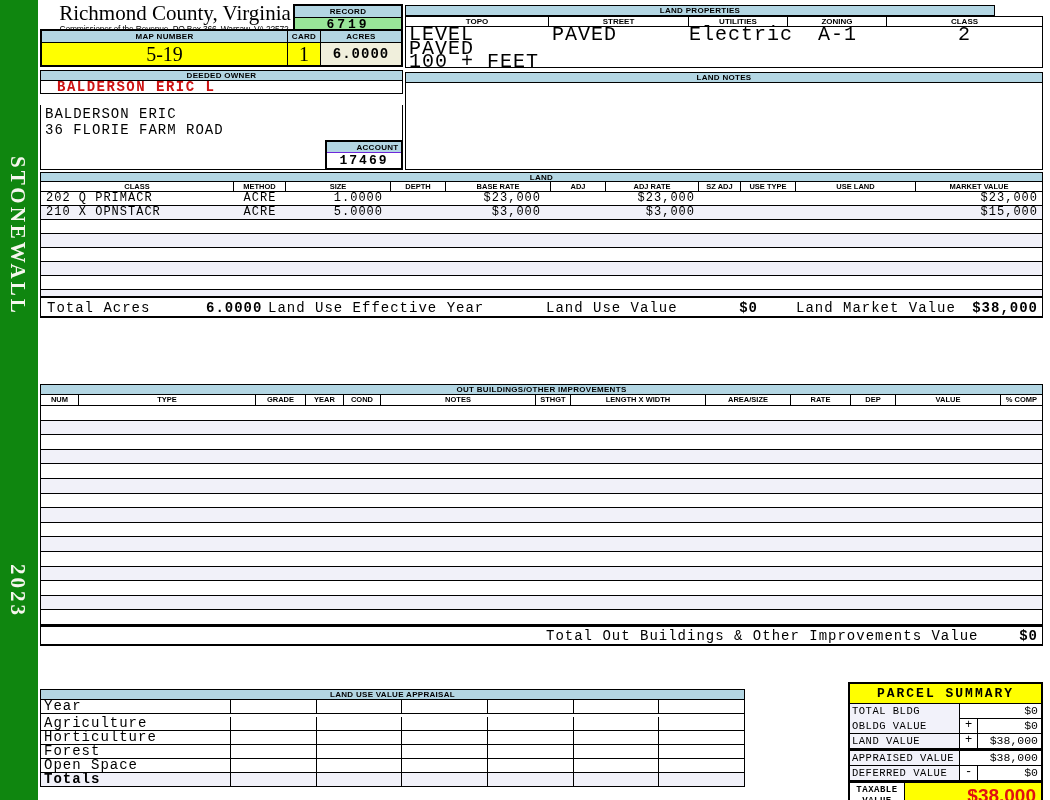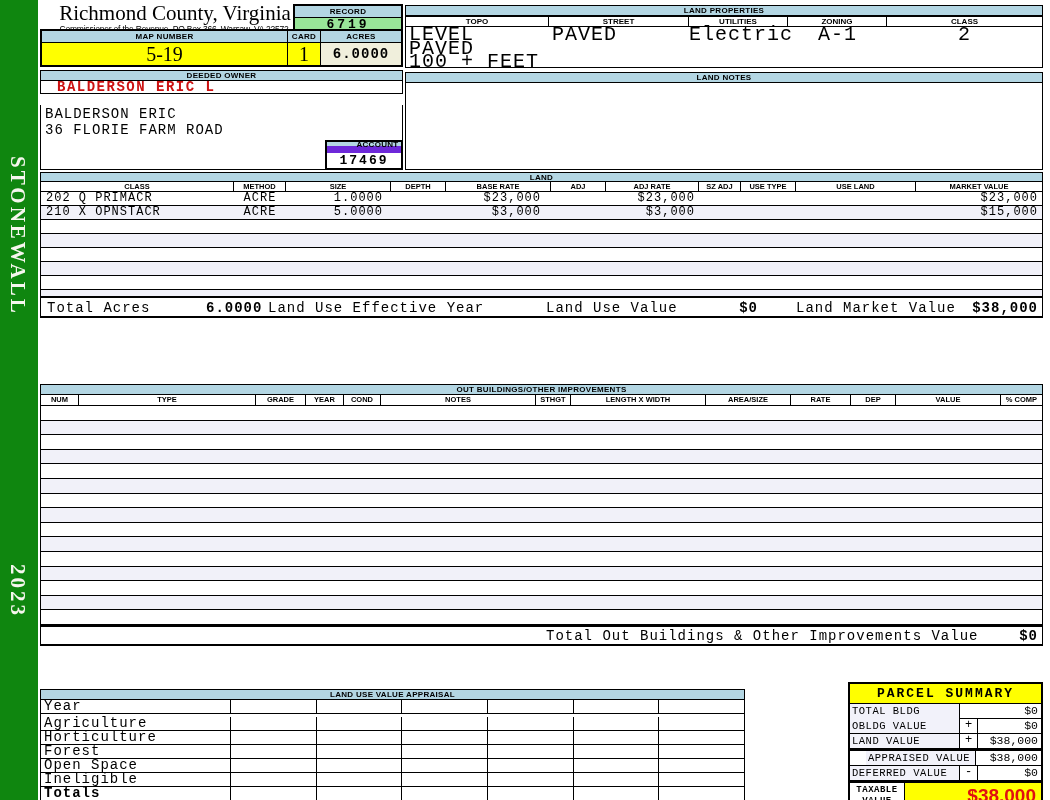--- a/index.html
+++ b/index.html
@@ -32,38 +32,38 @@
   .county-title{left:50px;top:1px;width:250px;height:24px;text-align:center;
                 font-family:"Liberation Serif","DejaVu Serif",serif;font-size:21px;line-height:24px;}
   .commissioner{left:40px;top:24px;width:268px;text-align:center;
                 font-family:"Liberation Sans",sans-serif;font-size:8.5px;letter-spacing:-.2px;}
   
   .record-box{left:293px;top:4px;width:110px;border:2px solid #000;}
   .record-box .bar{border:none;border-bottom:1px solid #000;height:12px;}
   .record-val{height:14px;background:var(--record-green);text-align:center;
               font-weight:bold;font-size:13px;letter-spacing:3px;line-height:14px;}
   .account-box{left:325px;top:140px;width:78px;border:2px solid #000;background:#fff;}
-  .account-box .bar{border:none;border-bottom:7px solid #6d28d9;height:11px;padding-left:27px;}
+  .account-box .bar{border:none;border-bottom:1px solid #6d28d9;height:11px;padding-left:27px;}
   .account-val{height:15px;background:#fff;text-align:center;font-weight:bold;
                font-size:13px;letter-spacing:2px;line-height:15px;}
   
   .map-grid{left:40px;top:29px;width:363px;border:2px solid #000;display:grid;
             grid-template-columns:246px 33px 1fr;}
   .map-grid>div{box-sizing:border-box;border-right:1px solid #000;border-bottom:1px solid #000;}
   .map-grid>div:nth-child(3n){border-right:none;}
   .map-grid>div:nth-child(n+4){border-bottom:none;}
   .map-grid .bar{border:none;border-right:1px solid #000;border-bottom:1px solid #000;height:12px;}
   .map-grid .bar:nth-child(3){border-right:none;}
   .big-serif{font-family:"Liberation Serif","DejaVu Serif",serif;font-size:20px;
              text-align:center;line-height:22px;height:22px;}
   .v-yellow{background:var(--highlight-yellow);}
   .v-cream{background:var(--acres-cream);font-family:"Liberation Mono",monospace;
            font-weight:bold;font-size:14px;letter-spacing:1px;text-align:center;line-height:22px;height:22px;}
   
-  .lp-title{left:405px;top:5px;width:638px;height:11px;}
+  .lp-title{left:405px;top:5px;width:590px;height:11px;}
   .lp-cols{left:405px;top:16px;width:638px;height:11px;display:grid;
            grid-template-columns:143px 140px 99px 99px 1fr;border:1px solid #000;background:#fff;}
   .lp-cols>div{border-right:1px solid #000;font-family:"Liberation Sans",sans-serif;
                font-weight:bold;font-size:8px;text-align:center;line-height:9px;}
   .lp-cols>div:last-child{border-right:none;}
   .lp-vals{left:405px;top:27px;width:638px;height:41px;border:1px solid #000;border-top:none;
            display:grid;grid-template-columns:143px 140px 99px 99px 1fr;background:#fff;}
   .lp-vals>div{font-size:20px;letter-spacing:1px;line-height:13.5px;padding-top:1px;}
   .lp-vals .cen{text-align:center;}
   .lp-vals .lft{padding-left:3px;}
@@ -122,21 +122,21 @@
   
   .ps{left:848px;top:682px;width:195px;border:2px solid #000;background:#fff;}
   .ps-header{height:19px;background:var(--highlight-yellow);border-bottom:1px solid #000;
              font-weight:bold;font-size:13px;letter-spacing:2px;text-align:center;line-height:19px;}
   .ps-row{display:grid;grid-template-columns:110px 18px 1fr;height:14px;border-bottom:1px solid #000;}
   .ps-row.merged{grid-template-columns:110px 1fr;}
   .ps-row .plbl{background:var(--label-lav);border-right:1px solid #000;font-size:10.5px;
                 line-height:14px;padding-left:2px;letter-spacing:.5px;}
   .ps-row .psign{border-right:1px solid #000;text-align:center;font-size:12px;line-height:13px;}
   .ps-row .pval{text-align:right;padding-right:3px;font-size:11.5px;line-height:14px;}
-  .ps-row.sumline{border-top:2px solid #000;padding-left:16px;}
+  .ps-row.sumline{border-top:2px solid #000;}
   .ps-tax{display:grid;grid-template-columns:55px 1fr;height:26px;border-top:2px solid #000;}
   .ps-tax .tlbl{background:#fff;border-right:1px solid #000;font-size:9px;font-weight:bold;
                 text-align:center;line-height:11px;padding-top:2px;letter-spacing:.5px;}
   .ps-tax .tval{background:var(--highlight-yellow);color:var(--taxable-red);
                 font-family:"Liberation Sans",sans-serif;font-weight:bold;font-size:19px;
                 text-align:right;padding-right:5px;line-height:26px;}
 </style>
 </head>
 <body>
 
@@ -339,29 +339,20 @@
     </div>
     <div class="lua-row">
       <div class="lbl">Open Space</div>
         <div></div>
         <div></div>
         <div></div>
         <div></div>
         <div></div>
         <div></div>
     </div>
-    <div class="lua-row" style="background:#fff;">
-      <div class="lbl">Ineligible</div>
-        <div></div>
-        <div></div>
-        <div></div>
-        <div></div>
-        <div></div>
-        <div></div>
-    </div>
     <div class="lua-row">
       <div class="lbl bold">Totals</div>
         <div></div>
         <div></div>
         <div></div>
         <div></div>
         <div></div>
         <div></div>
     </div>
   </div>

